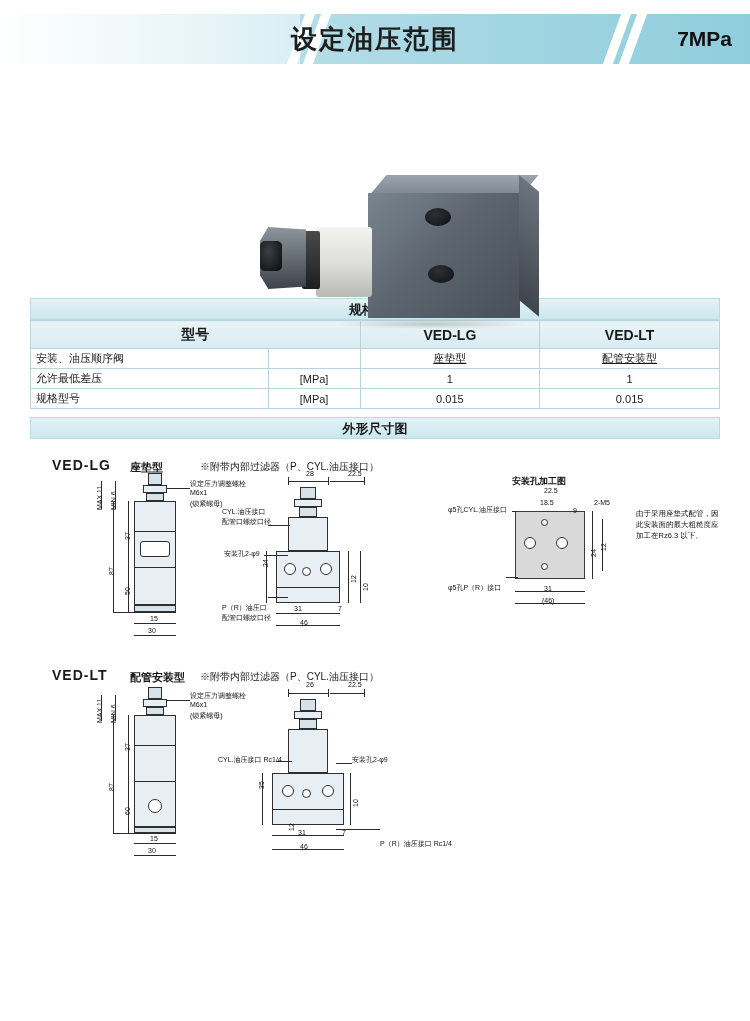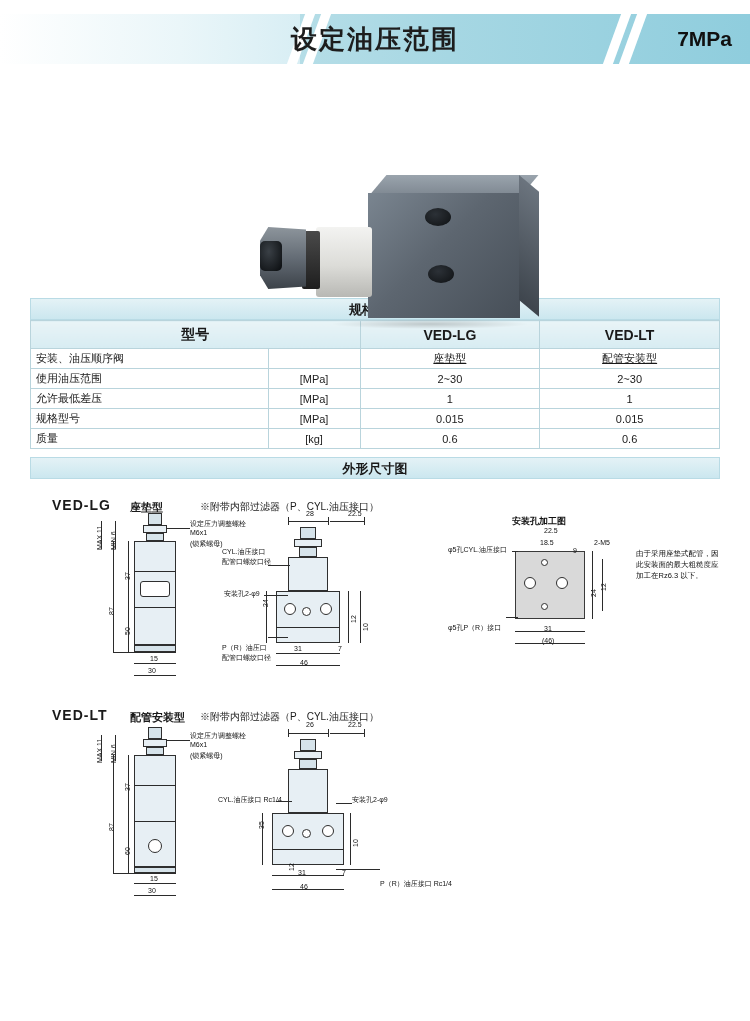--- a/index.html
+++ b/index.html
@@ -249,42 +249,30 @@
       </tr>
     </thead>
     <tbody>
       <tr>
         <td class="label">安装、油压顺序阀</td>
         <td class="unit"></td>
         <td class="val"><u>座垫型</u></td>
         <td class="val"><u>配管安装型</u></td>
       </tr>
       <tr>
-        <td class="label">使用油压范围</td>
-        <td class="unit">[MPa]</td>
-        <td class="val">2~30</td>
-        <td class="val">2~30</td>
-      </tr>
-      <tr>
         <td class="label">允许最低差压</td>
         <td class="unit">[MPa]</td>
         <td class="val">1</td>
         <td class="val">1</td>
       </tr>
       <tr>
         <td class="label">规格型号</td>
         <td class="unit">[MPa]</td>
         <td class="val">0.015</td>
         <td class="val">0.015</td>
-      </tr>
-      <tr>
-        <td class="label">质量</td>
-        <td class="unit">[kg]</td>
-        <td class="val">0.6</td>
-        <td class="val">0.6</td>
       </tr>
     </tbody>
   </table>
 </div>
 
 <div style="height:8px"></div>
 <div class="section-bar">外形尺寸图</div>
 
 <div class="dim-area">
 

